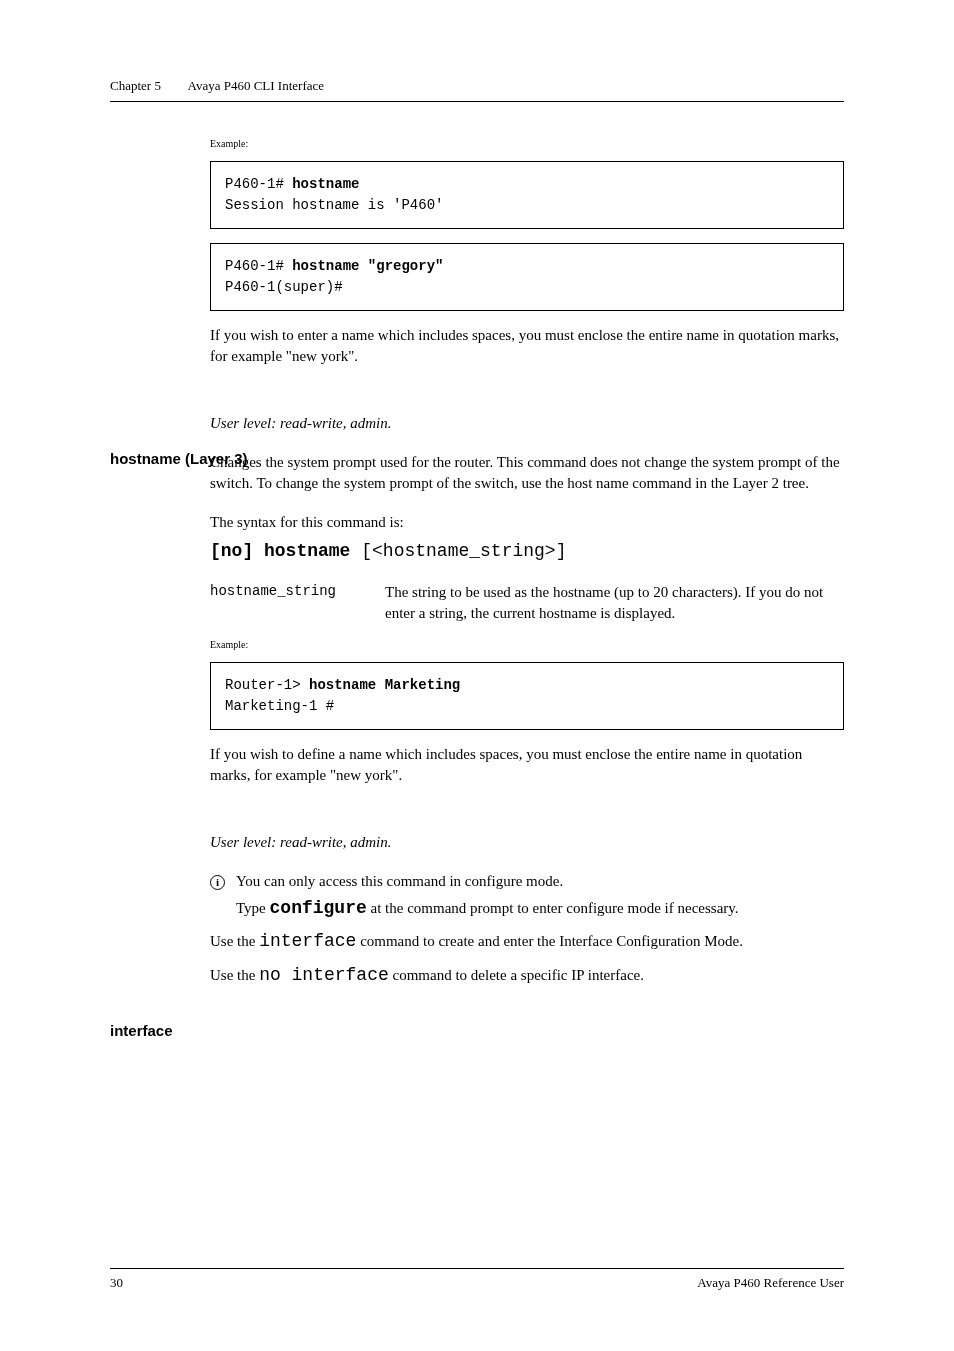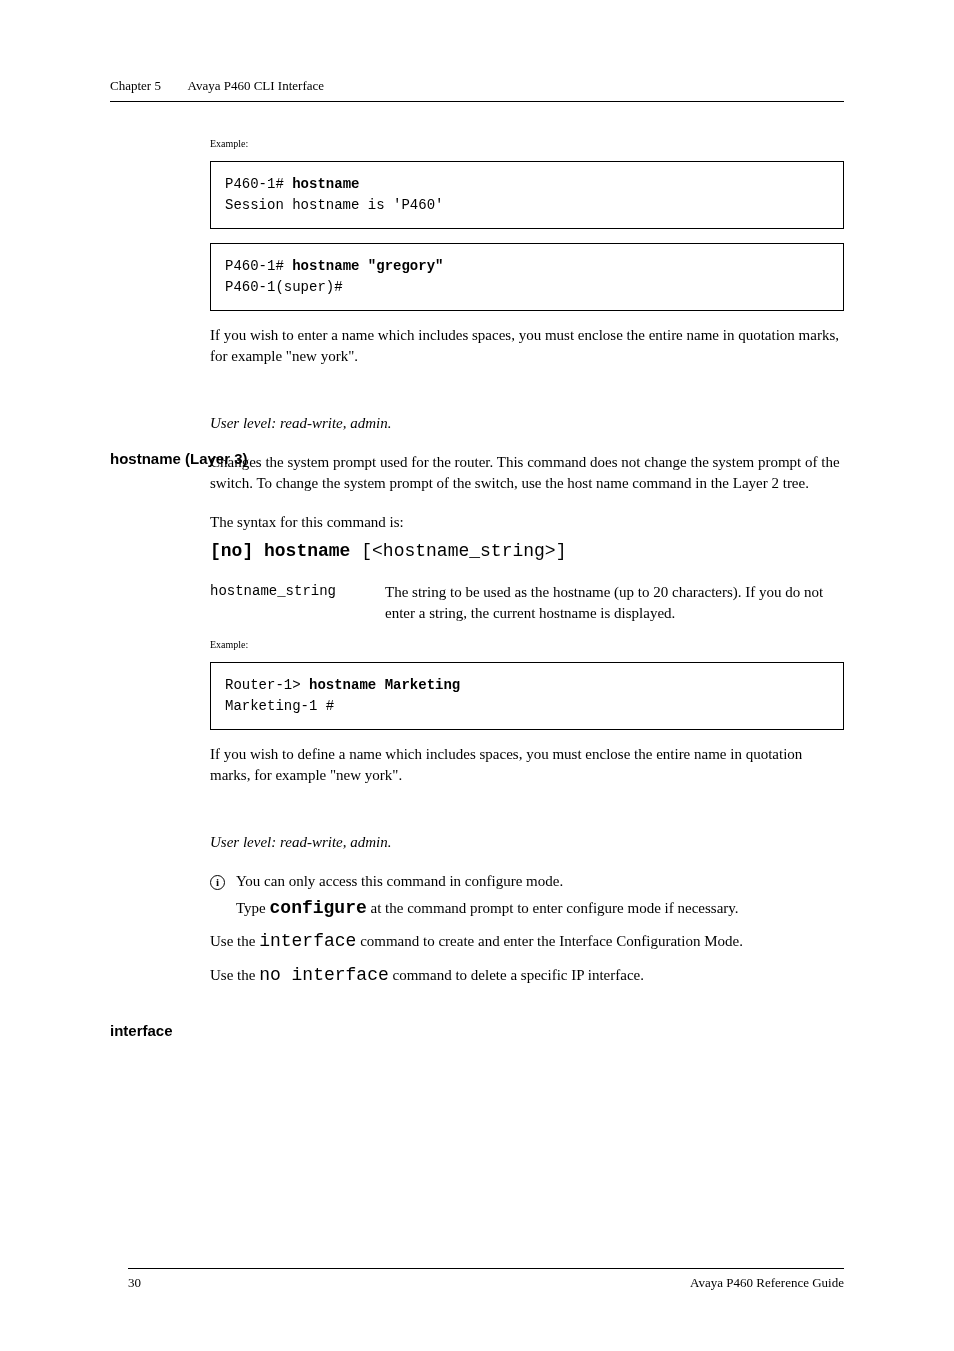--- a/index.html
+++ b/index.html
@@ -90,21 +90,21 @@
     text-align: center;
     line-height: 13px;
     font-size: 11px;
     font-family: 'Times New Roman', serif;
     font-weight: bold;
   }
   .info-text { flex: 1; }
   .footer {
     position: absolute;
     bottom: 60px;
-    left: 128px;
+    left: 110px;
     right: 110px;
     border-top: 1px solid #000;
     padding-top: 6px;
     font-size: 13px;
     display: flex;
     justify-content: space-between;
   }
 </style>
 </head>
 <body>
@@ -165,14 +165,14 @@
 
   <div class="para"><span>Use the </span><span class="mono">no interface</span><span> command to delete a specific IP interface.</span></div>
 
 </div>
 
 <div class="section-heading" style="top:450px">hostname (Layer 3)</div>
 <div class="section-heading" style="top:1022px">interface</div>
 
 <div class="footer">
   <span>30</span>
-  <span>Avaya P460 Reference Guide</span>
+  <span>Avaya P460 Reference User</span>
 </div>
 
 </body></html>

